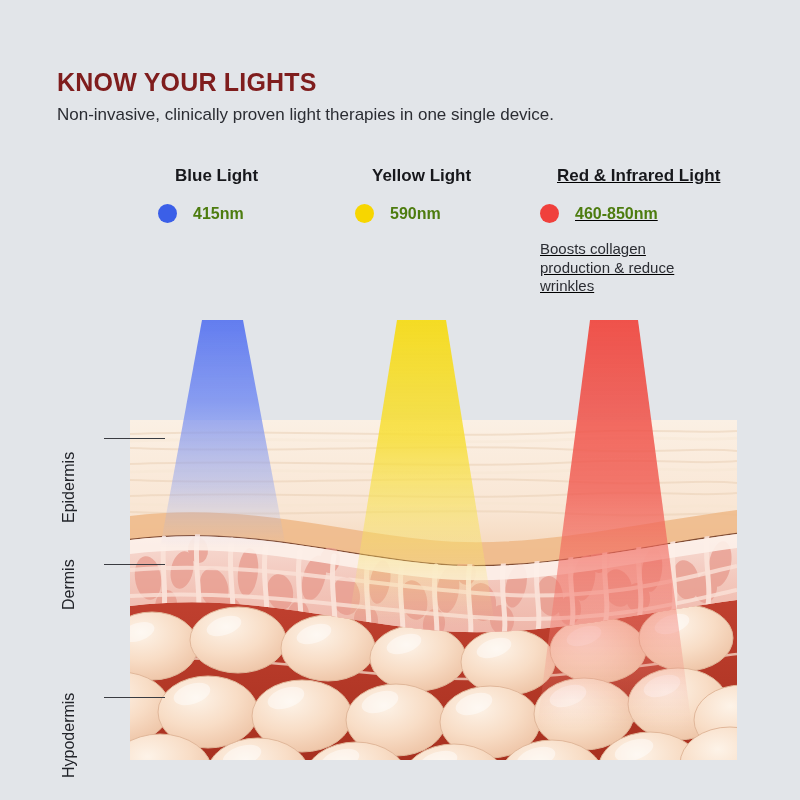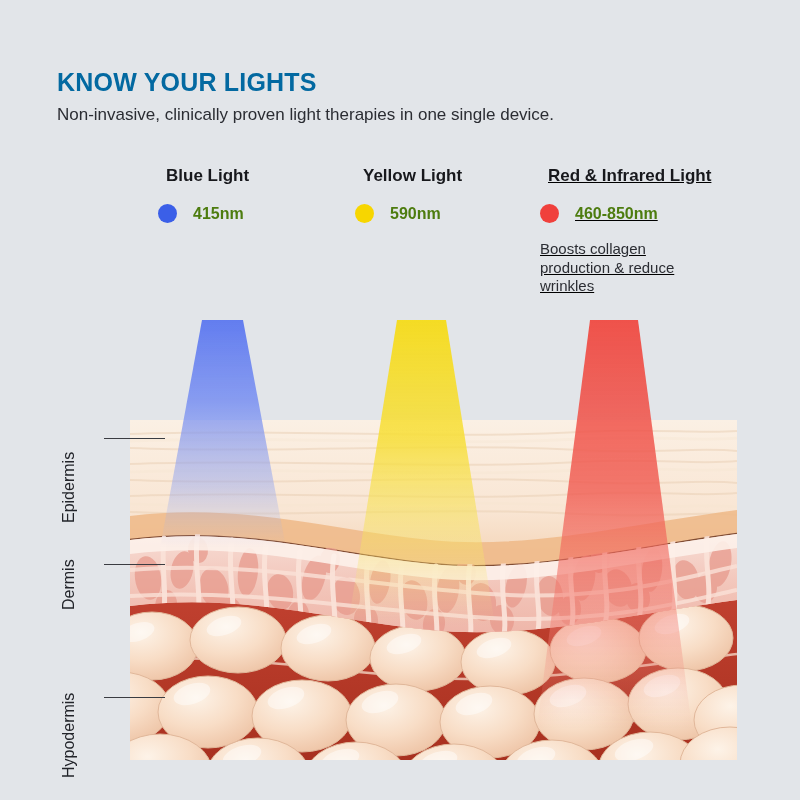--- a/index.html
+++ b/index.html
@@ -20,21 +20,21 @@
   }
 
   
   .title {
     position: absolute;
     left: 57px;
     top: 68px;
     font-size: 25px;
     font-weight: bold;
     letter-spacing: 0.2px;
-    color: #0369a1;
+    color: #7f1d1d;
     white-space: nowrap;
   }
   .subtitle {
     position: absolute;
     left: 57px;
     top: 105px;
     font-size: 17px;
     color: #2b2d33;
     white-space: nowrap;
   }
@@ -42,21 +42,21 @@
   
   .col {
     position: absolute;
     top: 166px;
   }
   .col-name {
     font-size: 17px;
     font-weight: bold;
     color: #17181c;
     white-space: nowrap;
-    margin: 0 0 18px 8px;
+    margin: 0 0 18px 17px;
   }
   .wave-row {
     display: flex;
     align-items: center;
     margin-bottom: 17px;
   }
   .dot {
     width: 19px;
     height: 19px;
     border-radius: 50%;

